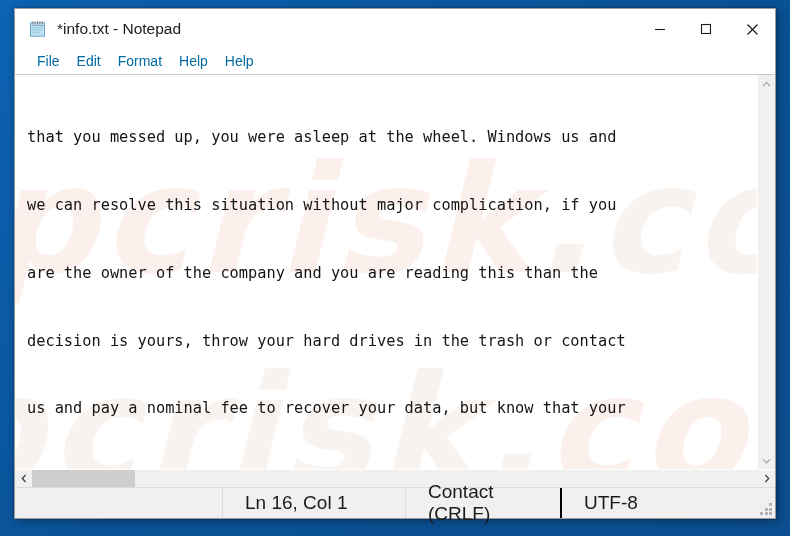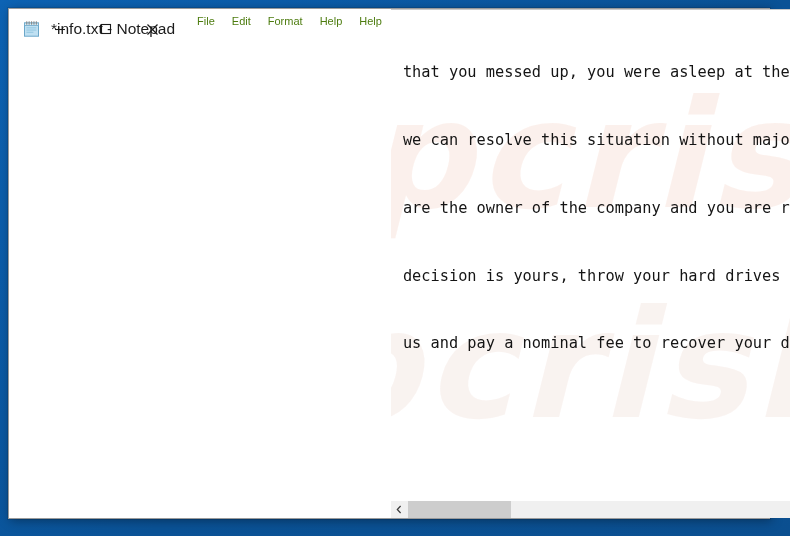--- a/index.html
+++ b/index.html
@@ -18,28 +18,29 @@
   
   #desktop {
     position: absolute;
     inset: 0;
     background: linear-gradient(140deg, #0d63b4 0%, #0a5296 55%, #0b4f90 100%);
   }
 
   
   #notepad-window {
     position: absolute;
-    left: 8px;
+    left: 14px;
     top: 8px;
     width: 762px;
     height: 511px;
     background: #ffffff;
     border: 1px solid #9a9a9a;
     box-sizing: border-box;
     display: flex;
+    flex-direction: column;
     box-shadow: 0 0 0 1px rgba(0,0,0,0.10), 2px 2px 10px rgba(0,0,0,0.35);
   }
 
   
   #titlebar {
     height: 40px;
     flex: 0 0 40px;
     background: #ffffff;
     display: flex;
     align-items: center;
@@ -83,22 +84,22 @@
   #menubar {
     height: 25px;
     flex: 0 0 25px;
     background: #ffffff;
     display: flex;
     align-items: center;
     padding-left: 14px;
     box-sizing: border-box;
   }
   .menu-item {
-    font-size: 11px;
-    color: #4d7c0f;
+    font-size: 14px;
+    color: #0369a1;
     padding: 2px 8px 3px 8px;
     margin-right: 1px;
     white-space: nowrap;
     cursor: default;
   }
 
   
   #editor-region {
     flex: 1 1 auto;
     position: relative;

